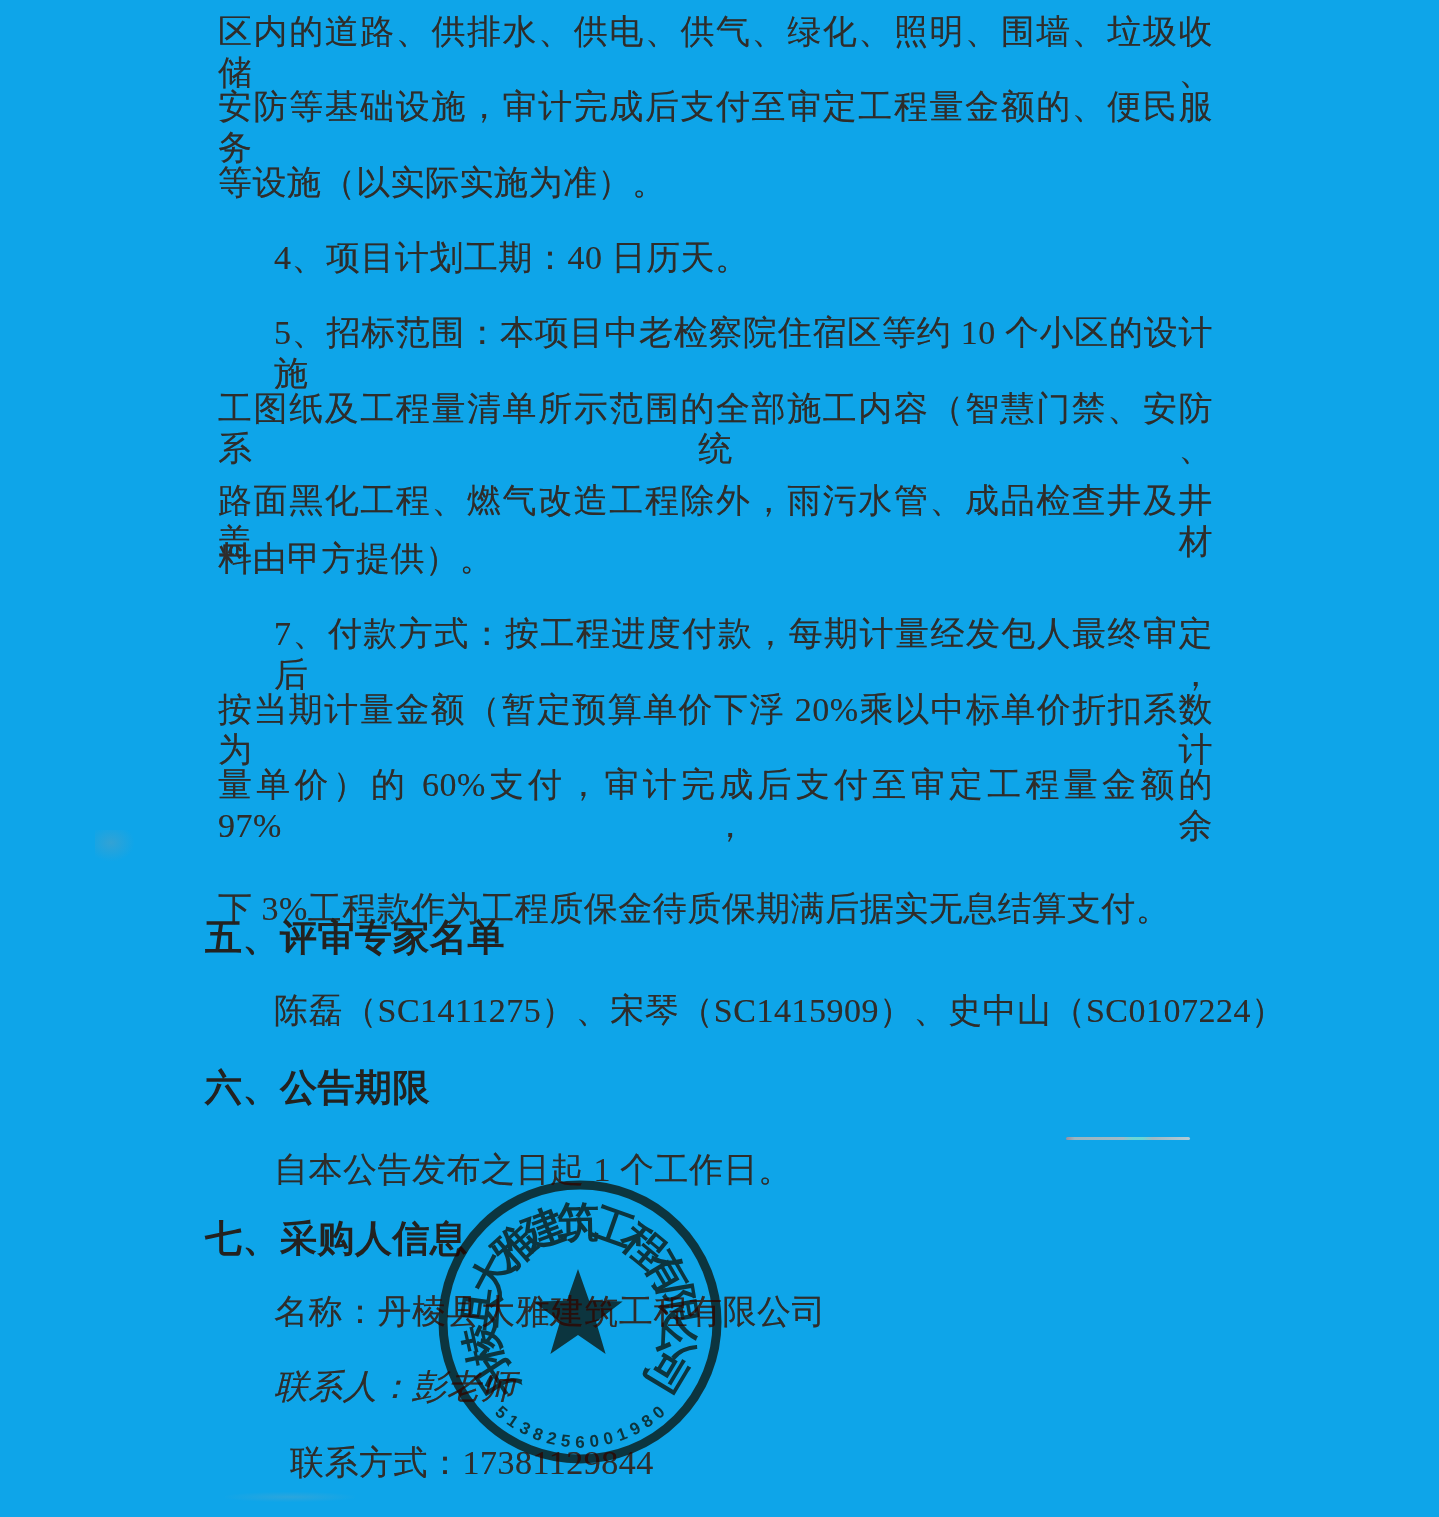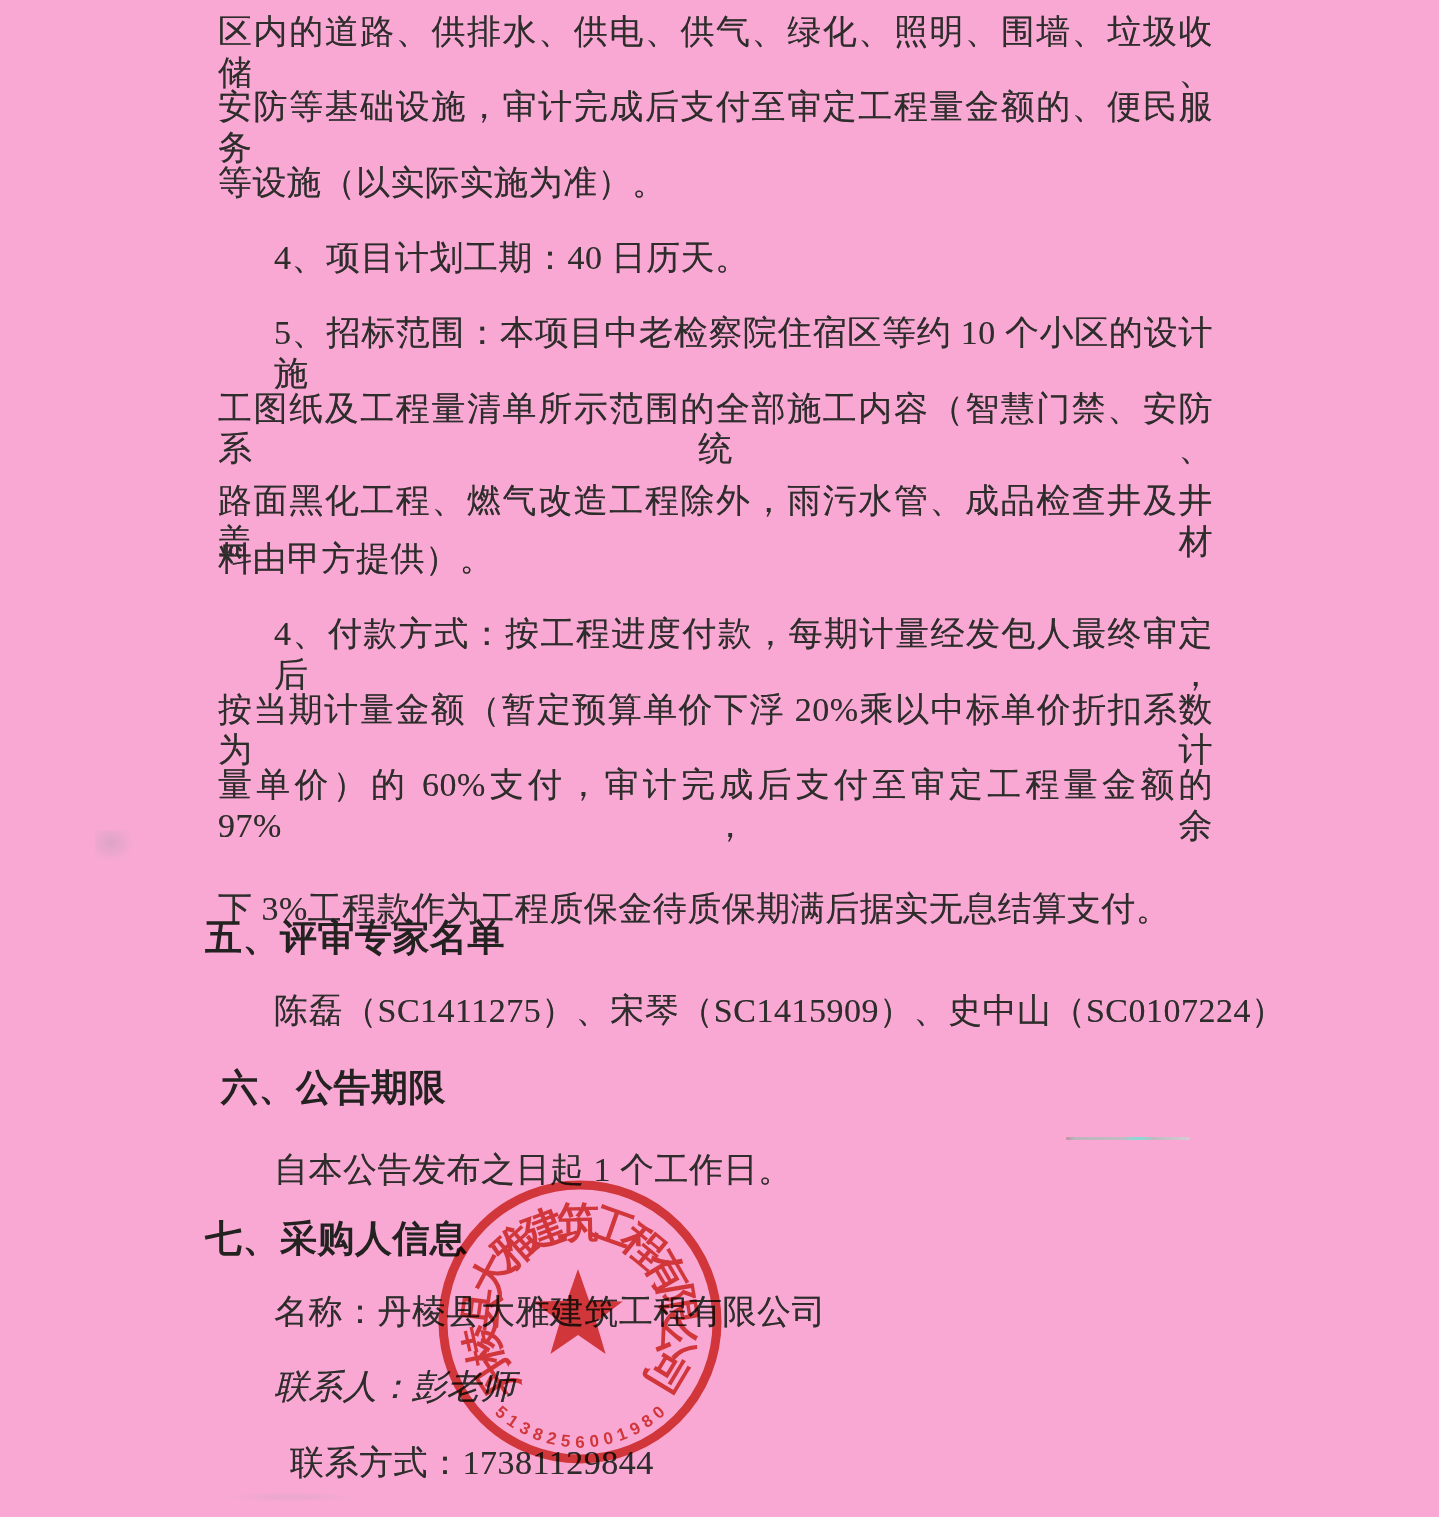--- a/index.html
+++ b/index.html
@@ -1,19 +1,19 @@
 <!DOCTYPE html>
 <html><head>
 <meta charset="utf-8">
 <style>
   html,body{margin:0;padding:0;background:#e8e8e8;}
   .page{
     position:relative;
     width:1439px;height:1517px;
-    background:#f9a8d4;
+    background:#0ea5e9;
     overflow:hidden;
     font-family:"Liberation Serif","DejaVu Serif",serif;
   }
   .line{
     position:absolute;
     white-space:nowrap;
     color:#2e2d2b;
     font-size:34px;
     line-height:1.2;
     letter-spacing:0.5px;
@@ -83,27 +83,27 @@
 
   <div id="lines">
       <div class="line body justify" style="top: 12px; left: 218px; width: 995px;">区内的道路、供排水、供电、供气、绿化、照明、围墙、垃圾收储、</div>
       <div class="line body justify" style="top: 87.3px; left: 218px; width: 995px;">安防等基础设施，审计完成后支付至审定工程量金额的、便民服务</div>
       <div class="line body" style="top: 162.6px; left: 218px;">等设施（以实际实施为准）。</div>
       <div class="line body" style="top: 237.9px; left: 274px;">4、项目计划工期：40 日历天。</div>
       <div class="line body justify" style="top: 313.2px; left: 274px; width: 939px;">5、招标范围：本项目中老检察院住宿区等约 10 个小区的设计施</div>
       <div class="line body justify" style="top: 388.5px; left: 218px; width: 995px;">工图纸及工程量清单所示范围的全部施工内容（智慧门禁、安防系统、</div>
       <div class="line body justify" style="top: 481px; left: 218px; width: 995px;">路面黑化工程、燃气改造工程除外，雨污水管、成品检查井及井盖材</div>
       <div class="line body" style="top: 539.1px; left: 218px;">料由甲方提供）。</div>
-      <div class="line body justify" style="top: 614.4px; left: 274px; width: 939px;">4、付款方式：按工程进度付款，每期计量经发包人最终审定后，</div>
+      <div class="line body justify" style="top: 614.4px; left: 274px; width: 939px;">7、付款方式：按工程进度付款，每期计量经发包人最终审定后，</div>
       <div class="line body justify" style="top: 689.7px; left: 218px; width: 995px;">按当期计量金额（暂定预算单价下浮 20%乘以中标单价折扣系数为计</div>
       <div class="line body justify" style="top: 765px; left: 218px; width: 995px;">量单价）的 60%支付，审计完成后支付至审定工程量金额的 97%，余</div>
       <div class="line body" style="top: 889px; left: 218px;">下 3%工程款作为工程质保金待质保期满后据实无息结算支付。</div>
       <div class="line heading" style="top: 915.6px; left: 205px;">五、评审专家名单</div>
       <div class="line body" style="top: 990.9px; left: 274px;">陈磊（SC1411275）、宋琴（SC1415909）、史中山（SC0107224）</div>
-      <div class="line heading" style="top: 1066.2px; left: 205px; margin-left: 16px;">六、公告期限</div>
+      <div class="line heading" style="top: 1066.2px; left: 205px;">六、公告期限</div>
       <div class="line body" style="top: 1141.5px; left: 274px; margin-top: 8px;">自本公告发布之日起 1 个工作日。</div>
       <div class="line heading" style="top: 1216.8px; left: 205px;">七、采购人信息</div>
       <div class="line body" style="top: 1292.1px; left: 274px;">名称：丹棱县大雅建筑工程有限公司</div>
       <div class="line body" style="top: 1367.4px; left: 274px; font-style: italic;">联系人：彭老师</div>
       <div class="line body" style="top: 1442.7px; left: 274px; margin-left: 16px;">联系方式：17381129844</div>
     </div>
 
   <svg id="stamp-svg" class="seal" viewBox="0 0 292 292" xmlns="http://www.w3.org/2000/svg">
     <circle cx="144" cy="146" r="137" fill="none" stroke-width="9" stroke="#d03a2b"></circle>
     <polygon id="seal-star" points="142,93 130.832080206443,124.628677106876 97.30034373412778,125.47620126437747 123.92992619039208,145.87132289312402 114.37409314225376,178.02379873562253 142,159 169.62590685774623,178.02379873562253 160.07007380960792,145.87132289312402 186.69965626587222,125.47620126437748 153.16791979355702,124.62867710687601" fill="#d03a2b"></polygon>

